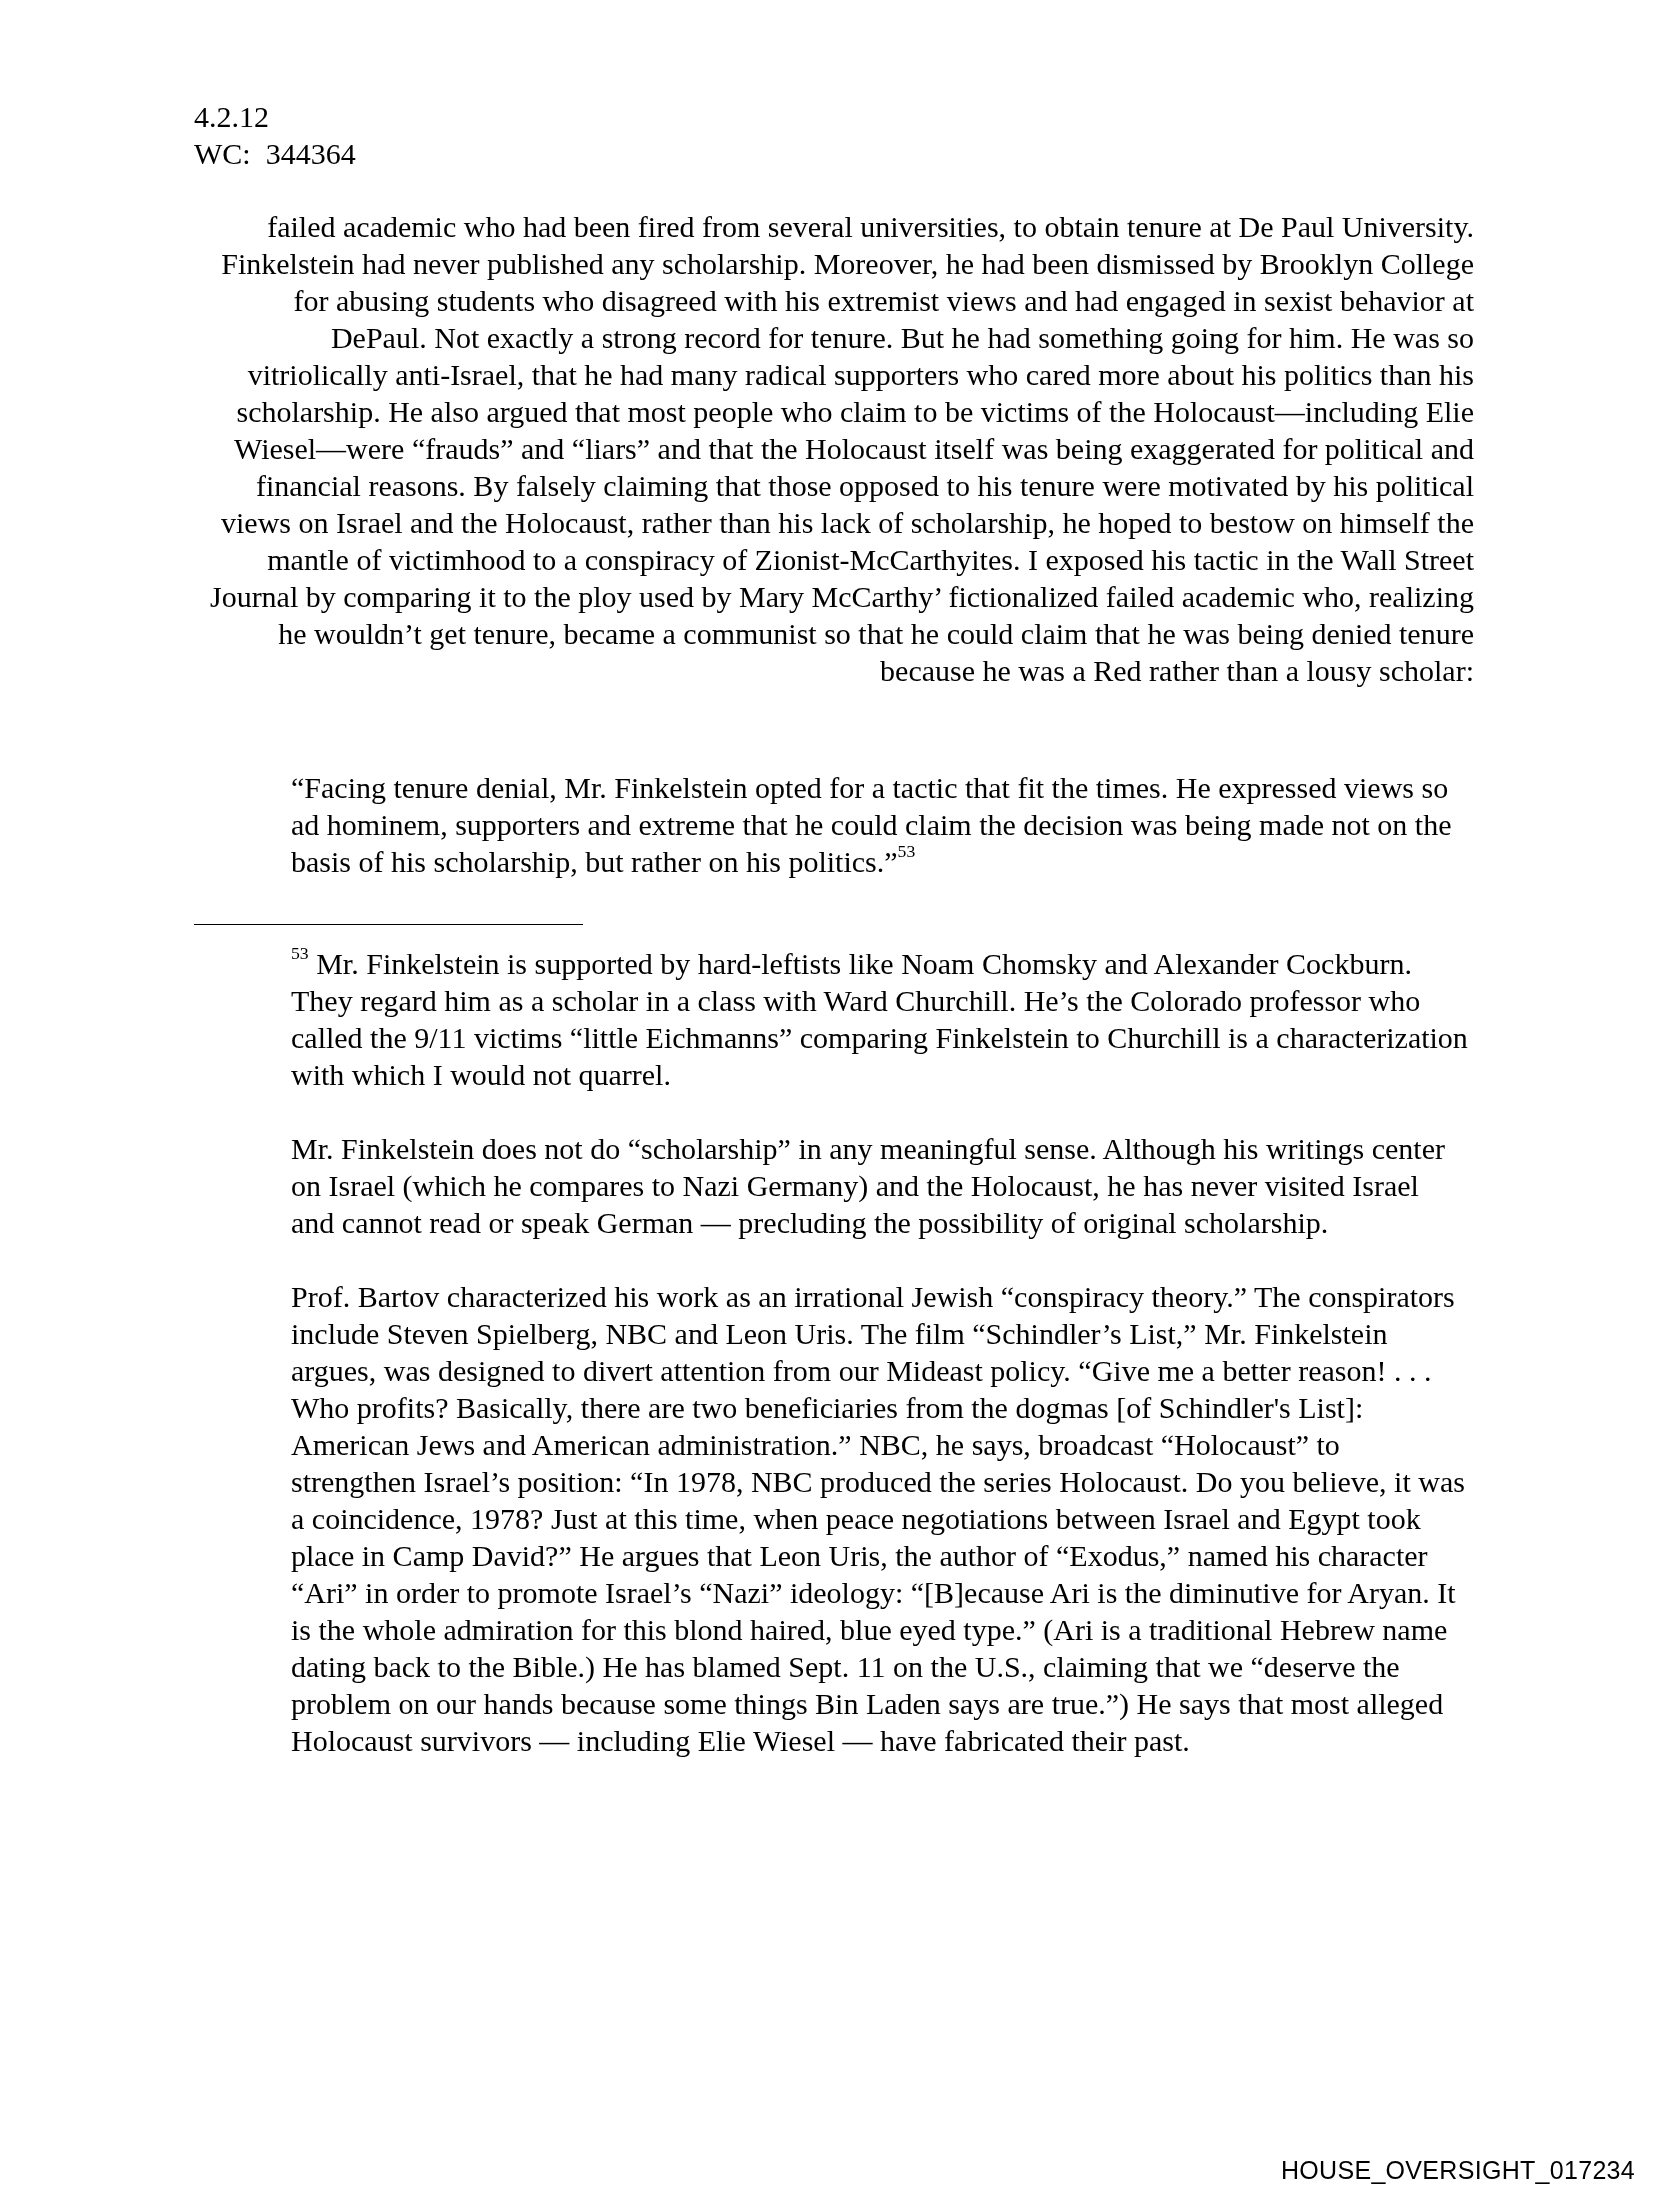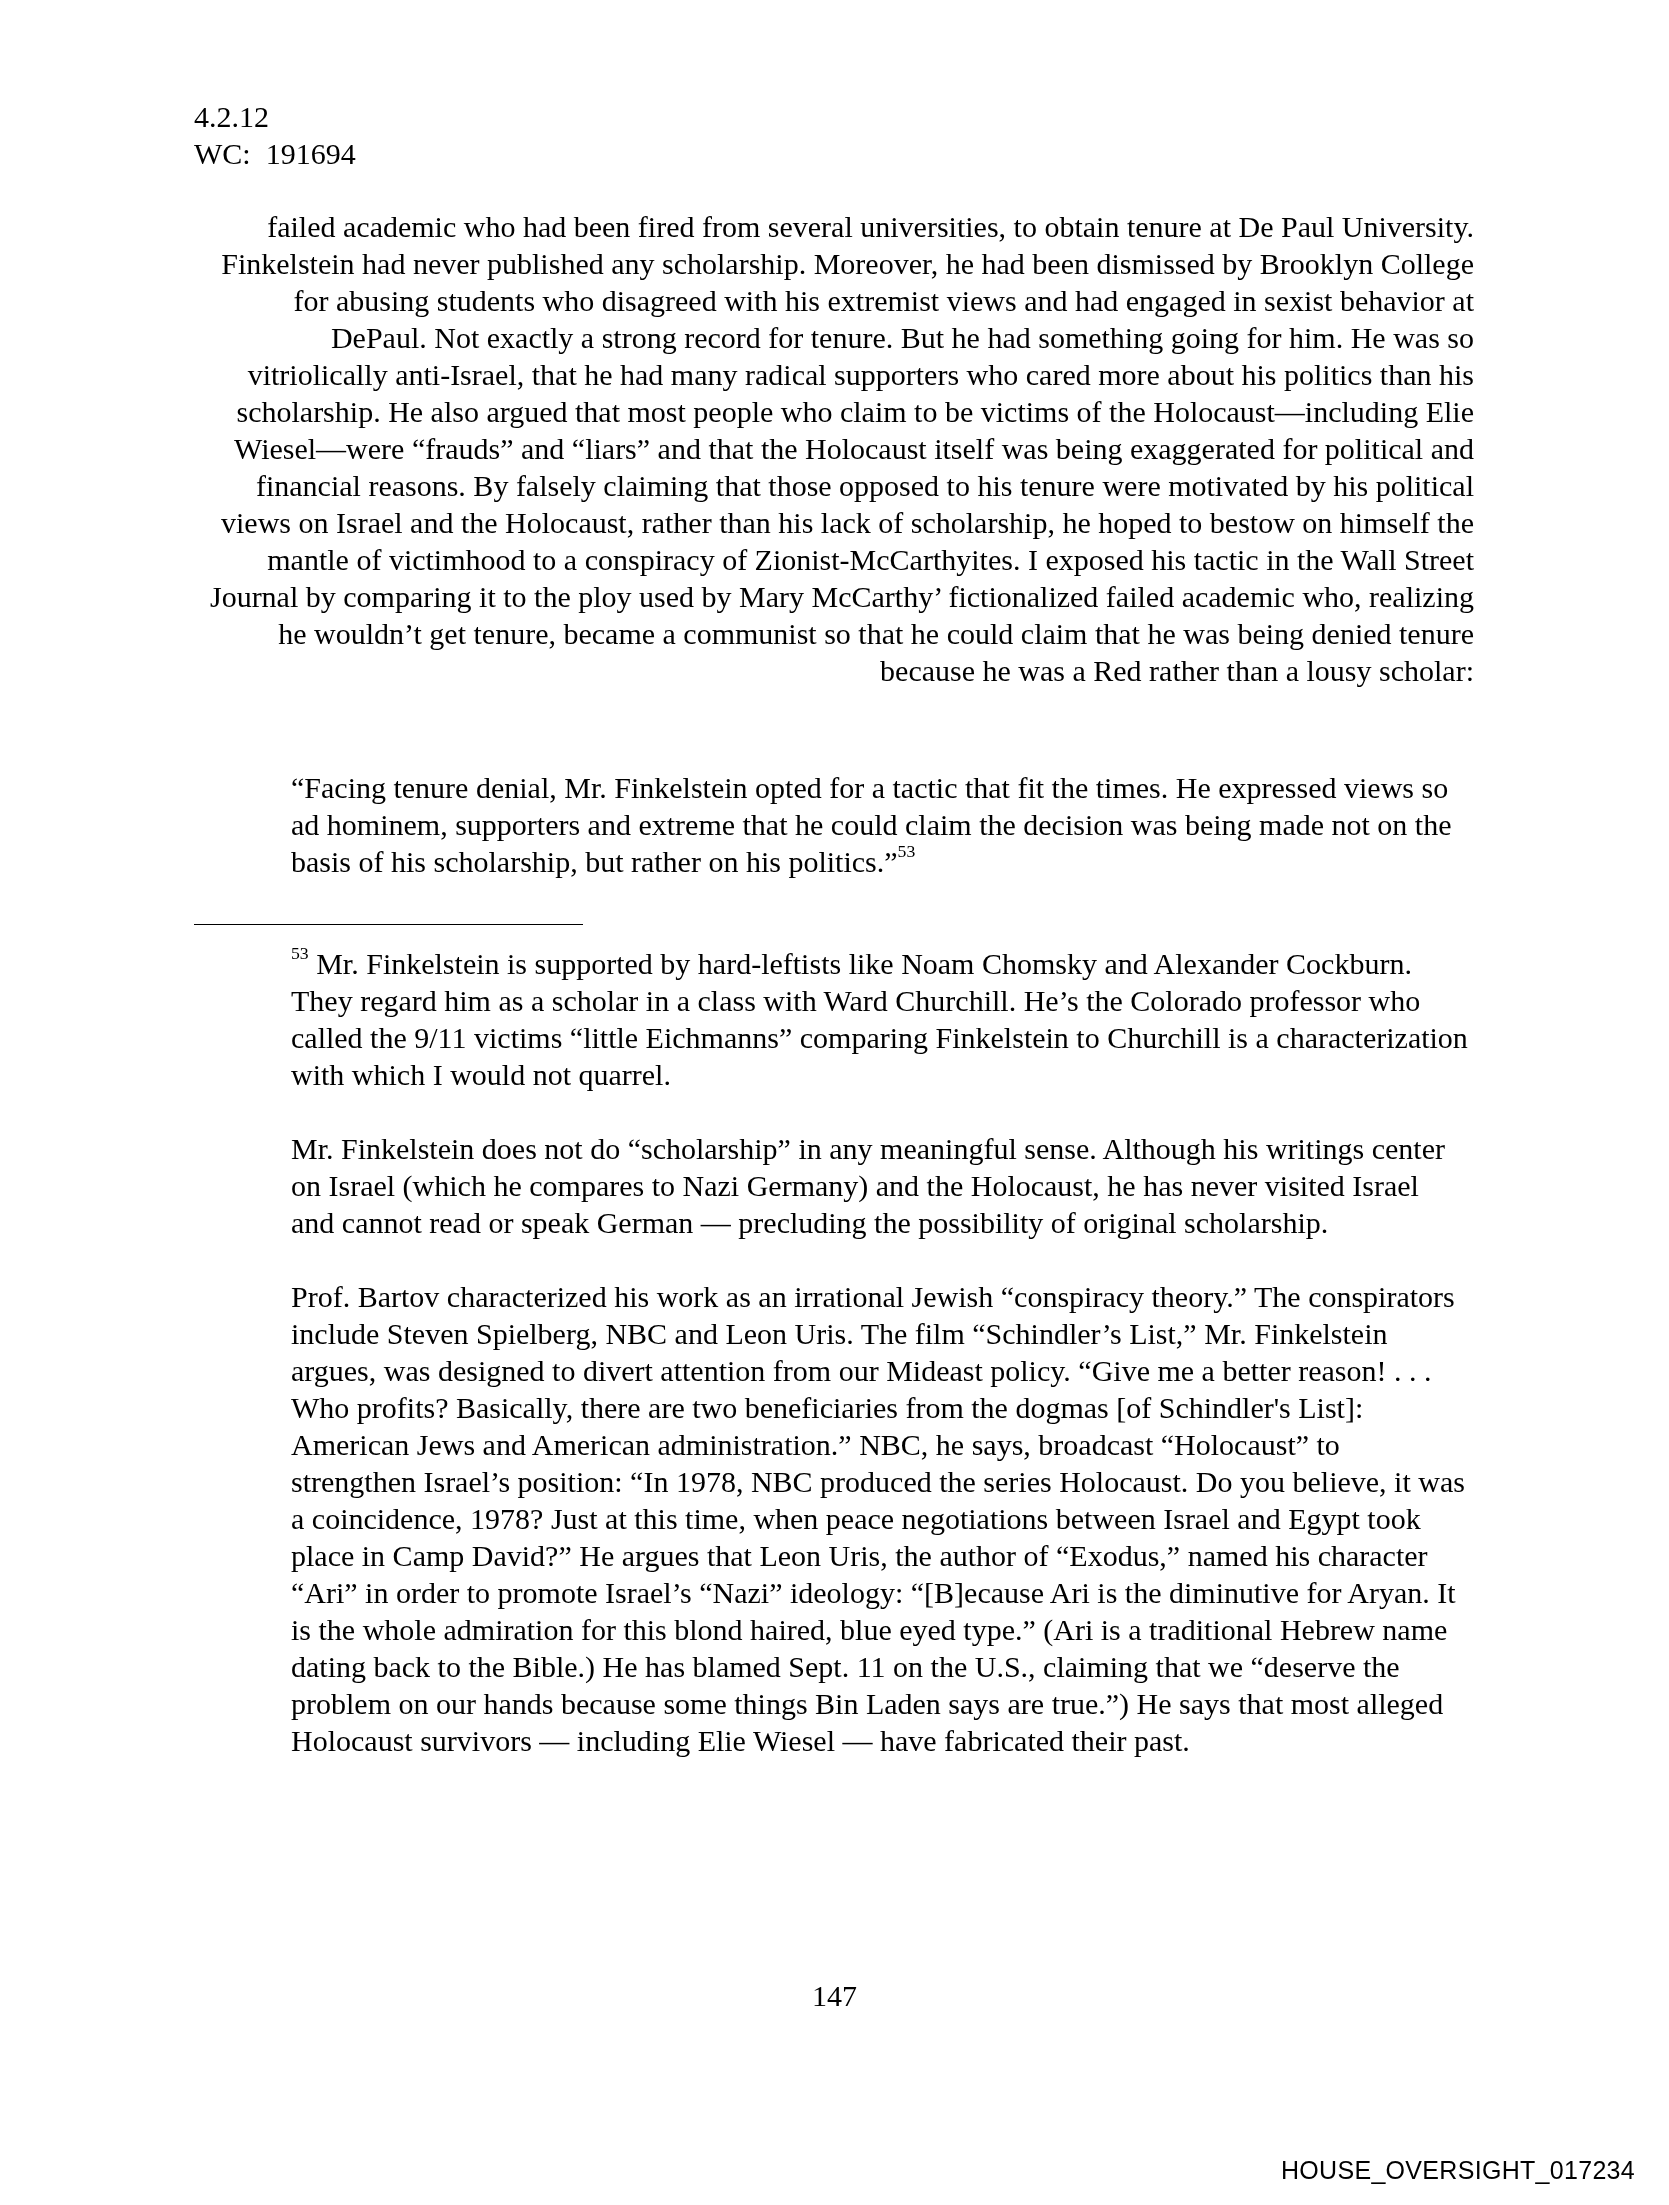--- a/index.html
+++ b/index.html
@@ -96,37 +96,36 @@
       letter-spacing: 0.3px;
     }
   </style>
 </head>
 <body>
 
 <div class="page">
 
   <div class="header">
     <div>4.2.12</div>
-    <div>WC:  191694</div>
+    <div>WC:  344364</div>
   </div>
 
   <div class="body-text">
     <p>failed academic who had been fired from several universities, to obtain tenure at De Paul University.  Finkelstein had never published any scholarship.  Moreover, he had been dismissed by Brooklyn College for abusing students who disagreed with his extremist views and had engaged in sexist behavior at DePaul.  Not exactly a strong record for tenure.  But he had something going for him.  He was so vitriolically anti-Israel, that he had many radical supporters who cared more about his politics than his scholarship.  He also argued that most people who claim to be victims of the Holocaust—including Elie Wiesel—were “frauds” and “liars” and that the Holocaust itself was being exaggerated for political and financial reasons.  By falsely claiming that those opposed to his tenure were motivated by his political views on Israel and the Holocaust, rather than his lack of scholarship, he hoped to bestow on himself the mantle of victimhood to a conspiracy of Zionist-McCarthyites.  I exposed his tactic in the Wall Street Journal by comparing it to the ploy used by Mary McCarthy’ fictionalized failed academic who, realizing he wouldn’t get tenure, became a communist so that he could claim that he was being denied tenure because he was a Red rather than a lousy scholar:</p>
   </div>
 
   <div class="block-quote">
     <p><span>“Facing tenure denial, Mr. Finkelstein opted for a tactic that fit the times. He expressed views so ad hominem, supporters and extreme that he could claim the decision was being made not on the basis of his scholarship, but rather on his politics.”</span><sup class="fnref">53</sup></p>
   </div>
 
   <div class="fn-rule"></div>
 
   <div class="footnotes">
     <p><sup class="fnref">53</sup><span> Mr. Finkelstein is supported by hard-leftists like Noam Chomsky and Alexander Cockburn. They regard him as a scholar in a class with Ward Churchill.  He’s the Colorado professor who called the 9/11 victims “little Eichmanns” comparing Finkelstein to Churchill is a characterization with which I would not quarrel.</span></p>
     <p>Mr. Finkelstein does not do “scholarship” in any meaningful sense. Although his writings center on Israel (which he compares to Nazi Germany) and the Holocaust, he has never visited Israel and cannot read or speak German — precluding the possibility of original scholarship.</p>
     <p>Prof. Bartov characterized his work as an irrational Jewish “conspiracy theory.” The conspirators include Steven Spielberg, NBC and Leon Uris. The film “Schindler’s List,” Mr. Finkelstein argues, was designed to divert attention from our Mideast policy. “Give me a better reason! . . . Who profits? Basically, there are two beneficiaries from the dogmas [of Schindler's List]: American Jews and American administration.” NBC, he says, broadcast “Holocaust” to strengthen Israel’s position: “In 1978, NBC produced the series Holocaust. Do you believe, it was a coincidence, 1978? Just at this time, when peace negotiations between Israel and Egypt took place in Camp David?” He argues that Leon Uris, the author of “Exodus,” named his character “Ari” in order to promote Israel’s “Nazi” ideology: “[B]ecause Ari is the diminutive for Aryan. It is the whole admiration for this blond haired, blue eyed type.” (Ari is a traditional Hebrew name dating back to the Bible.) He has blamed Sept. 11 on the U.S., claiming that we “deserve the problem on our hands because some things Bin Laden says are true.”) He says that most alleged Holocaust survivors — including Elie Wiesel — have fabricated their past.</p>
   </div>
 
-  <div class="page-number">147</div>
 
   <div class="bates">HOUSE_OVERSIGHT_017234</div>
 
 </div>
 
 
 </body></html>

